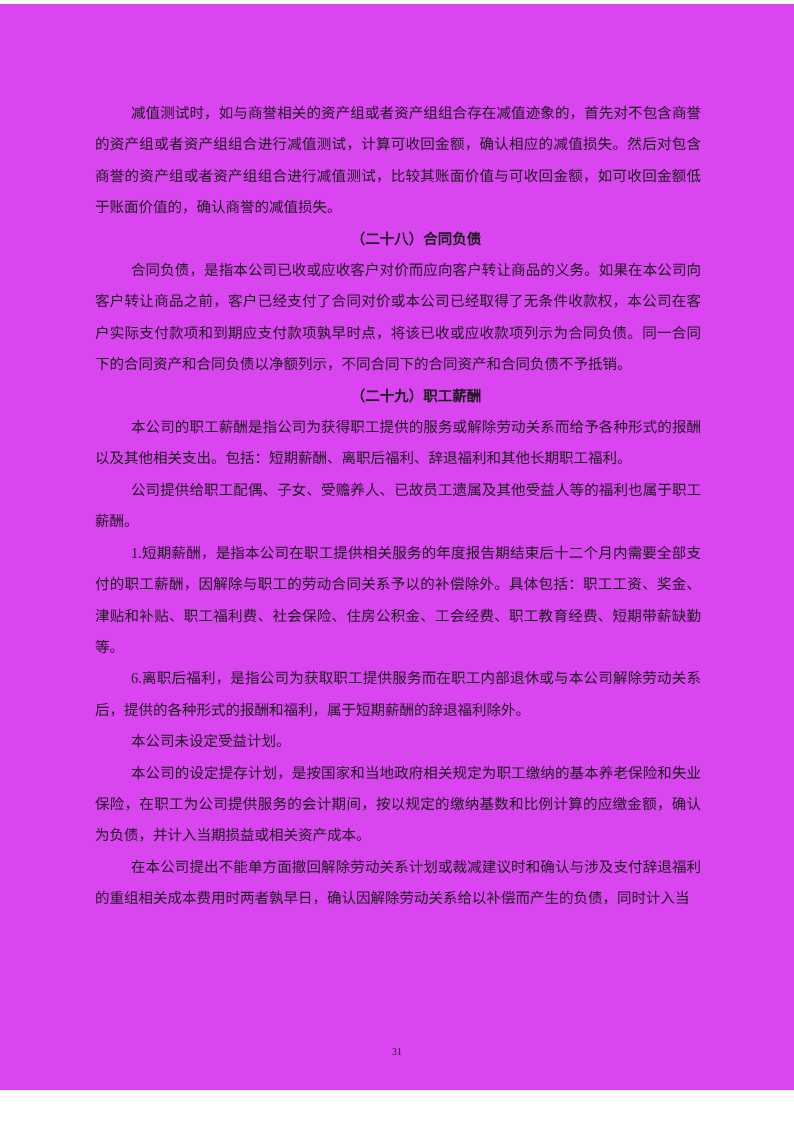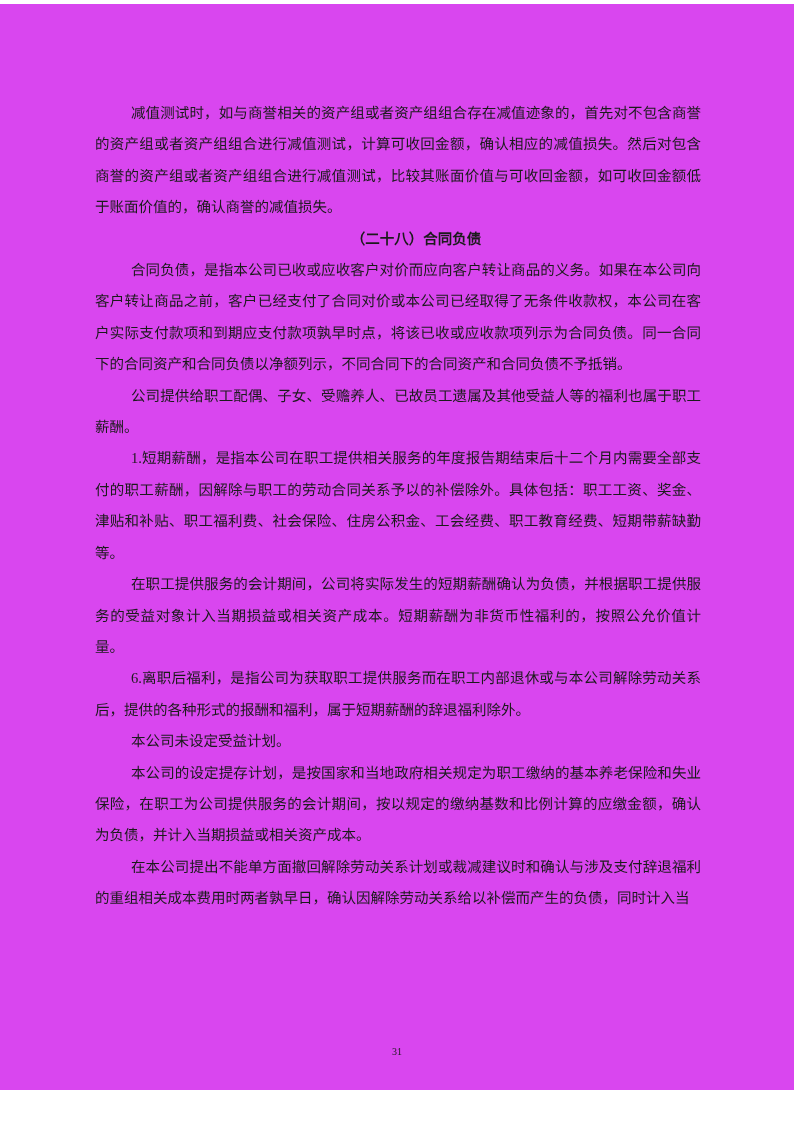--- a/index.html
+++ b/index.html
@@ -49,23 +49,24 @@
   }
 </style>
 </head>
 <body>
 
 <div class="page">
   <div class="content">
     <div class="para">减值测试时，如与商誉相关的资产组或者资产组组合存在减值迹象的，首先对不包含商誉的资产组或者资产组组合进行减值测试，计算可收回金额，确认相应的减值损失。然后对包含商誉的资产组或者资产组组合进行减值测试，比较其账面价值与可收回金额，如可收回金额低于账面价值的，确认商誉的减值损失。</div>
     <div class="head">（二十八）合同负债</div>
     <div class="para">合同负债，是指本公司已收或应收客户对价而应向客户转让商品的义务。如果在本公司向客户转让商品之前，客户已经支付了合同对价或本公司已经取得了无条件收款权，本公司在客户实际支付款项和到期应支付款项孰早时点，将该已收或应收款项列示为合同负债。同一合同下的合同资产和合同负债以净额列示，不同合同下的合同资产和合同负债不予抵销。</div>
+    <div class="head">（二十九）职工薪酬</div>
+    <div class="para">本公司的职工薪酬是指公司为获得职工提供的服务或解除劳动关系而给予各种形式的报酬以及其他相关支出。包括：短期薪酬、离职后福利、辞退福利和其他长期职工福利。</div>
     <div class="para">公司提供给职工配偶、子女、受赡养人、已故员工遗属及其他受益人等的福利也属于职工薪酬。</div>
     <div class="para">1.短期薪酬，是指本公司在职工提供相关服务的年度报告期结束后十二个月内需要全部支付的职工薪酬，因解除与职工的劳动合同关系予以的补偿除外。具体包括：职工工资、奖金、津贴和补贴、职工福利费、社会保险、住房公积金、工会经费、职工教育经费、短期带薪缺勤等。</div>
-    <div class="para">在职工提供服务的会计期间，公司将实际发生的短期薪酬确认为负债，并根据职工提供服务的受益对象计入当期损益或相关资产成本。短期薪酬为非货币性福利的，按照公允价值计量。</div>
     <div class="para">6.离职后福利，是指公司为获取职工提供服务而在职工内部退休或与本公司解除劳动关系后，提供的各种形式的报酬和福利，属于短期薪酬的辞退福利除外。</div>
     <div class="para">本公司未设定受益计划。</div>
     <div class="para">本公司的设定提存计划，是按国家和当地政府相关规定为职工缴纳的基本养老保险和失业保险，在职工为公司提供服务的会计期间，按以规定的缴纳基数和比例计算的应缴金额，确认为负债，并计入当期损益或相关资产成本。</div>
     <div class="para">在本公司提出不能单方面撤回解除劳动关系计划或裁减建议时和确认与涉及支付辞退福利的重组相关成本费用时两者孰早日，确认因解除劳动关系给以补偿而产生的负债，同时计入当</div>
   </div>
   <div class="page-footer">
     <span class="page-number">31</span>
   </div>
 </div>
 

